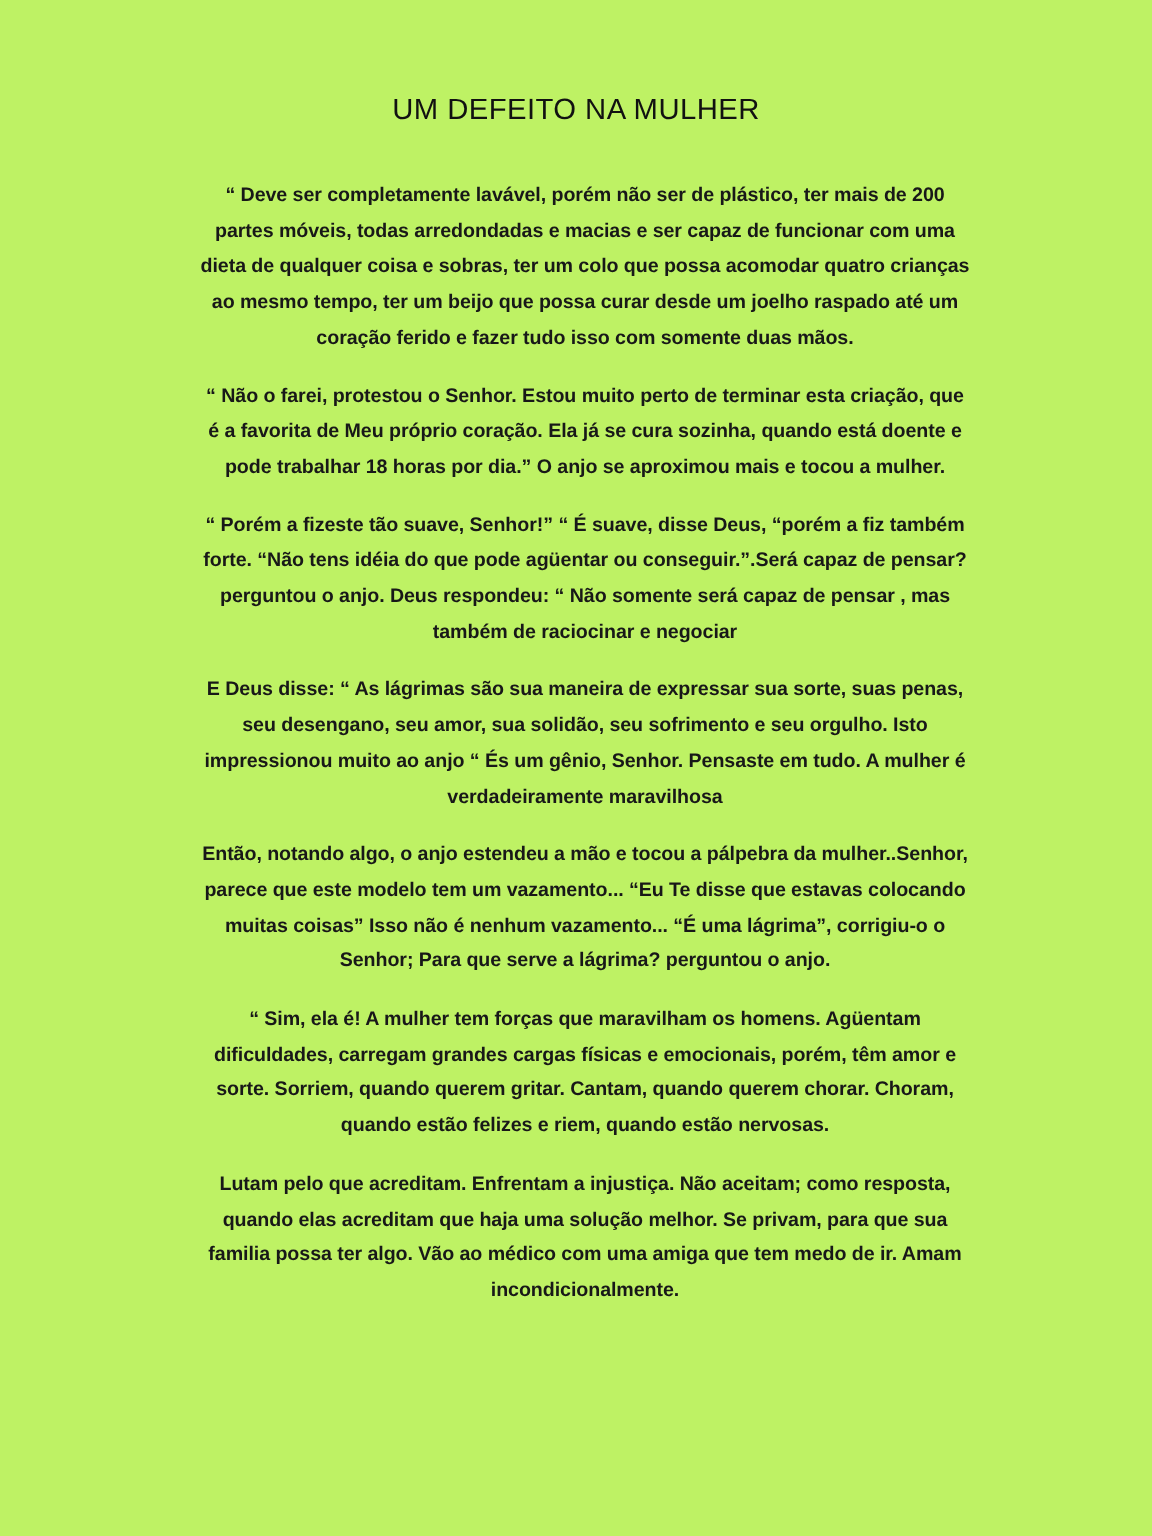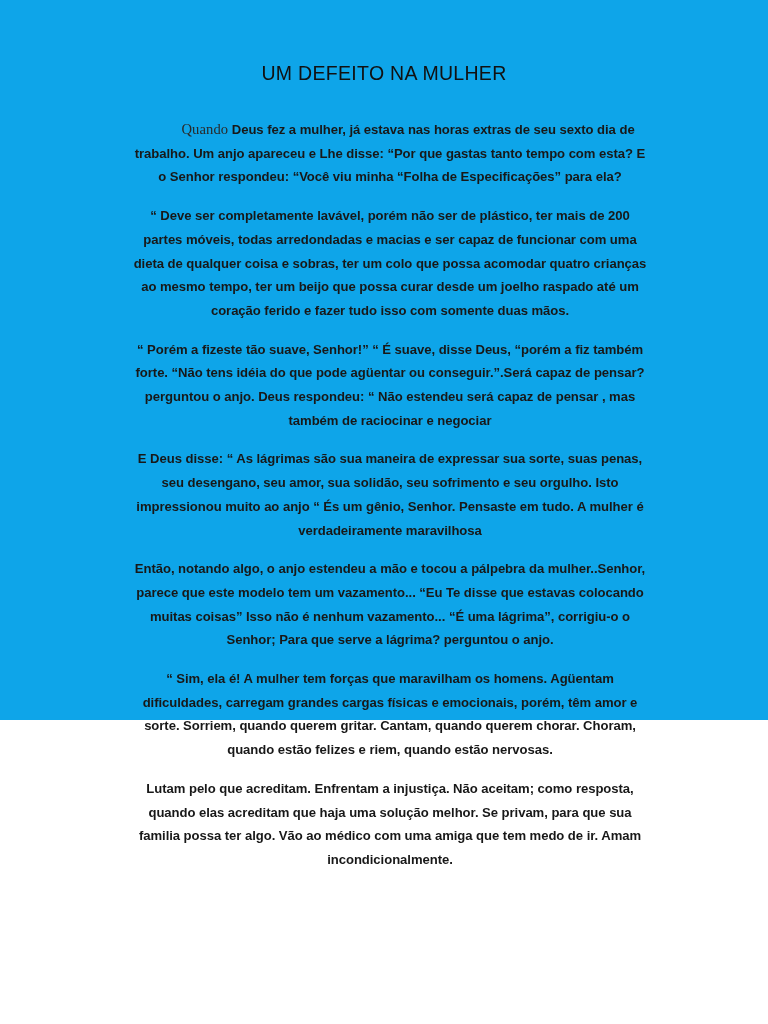--- a/index.html
+++ b/index.html
@@ -13,22 +13,22 @@
     height: 1024px;
     overflow: hidden;
     font-family: "Liberation Sans", sans-serif;
     color: #171717;
     -webkit-font-smoothing: antialiased;
   }
 
   .page {
     position: relative;
     width: 768px;
-    height: 720px;
-    background: #0ea5e9;
+    height: 1024px;
+    background: #bef264;
     box-sizing: border-box;
   }
 
   .doc-title {
     position: absolute;
     top: 49px;
     left: 0;
     width: 768px;
     text-align: center;
     font-family: "Liberation Sans", sans-serif;
@@ -77,27 +77,27 @@
 </style>
 </head>
 <body>
 
 <div class="page">
 
   <h1 class="doc-title">UM DEFEITO NA MULHER</h1>
 
   <div class="body-block">
 
-    <p class="para para-first"><span class="dropword">Quando</span><span> Deus fez a mulher, já estava nas horas extras de seu sexto dia de trabalho. Um anjo apareceu e Lhe disse: “Por que gastas tanto tempo com esta? E o Senhor respondeu: “Você viu minha “Folha de Especificações” para ela?</span></p>
 
     <p class="para">“ Deve ser completamente lavável, porém não ser de plástico, ter mais de 200 partes móveis, todas arredondadas e macias e ser capaz de funcionar com uma dieta de qualquer coisa e sobras, ter um colo que possa acomodar quatro crianças ao mesmo tempo, ter um beijo que possa curar desde um joelho raspado até um coração ferido e fazer tudo isso com somente duas mãos.</p>
 
 
+    <p class="para">“ Não o farei, protestou o Senhor. Estou muito perto de terminar esta criação, que é a favorita de Meu próprio coração. Ela já se cura sozinha, quando está doente e pode trabalhar 18 horas por dia.” O anjo se aproximou mais e tocou a mulher.</p>
 
-    <p class="para">“ Porém a fizeste tão suave, Senhor!” “ É suave, disse Deus, “porém a fiz também forte. “Não tens idéia do que pode agüentar ou conseguir.”.Será capaz de pensar? perguntou o anjo. Deus respondeu: “ Não estendeu será capaz de pensar , mas também de raciocinar e negociar</p>
+    <p class="para">“ Porém a fizeste tão suave, Senhor!” “ É suave, disse Deus, “porém a fiz também forte. “Não tens idéia do que pode agüentar ou conseguir.”.Será capaz de pensar? perguntou o anjo. Deus respondeu: “ Não somente será capaz de pensar , mas também de raciocinar e negociar</p>
 
     <p class="para">E Deus disse: “ As lágrimas são sua maneira de expressar sua sorte, suas penas, seu desengano, seu amor, sua solidão, seu sofrimento e seu orgulho. Isto impressionou muito ao anjo “ És um gênio, Senhor. Pensaste em tudo. A mulher é verdadeiramente maravilhosa</p>
 
     <p class="para">Então, notando algo, o anjo estendeu a mão e tocou a pálpebra da mulher..Senhor, parece que este modelo tem um vazamento... “Eu Te disse que estavas colocando muitas coisas” Isso não é nenhum vazamento... “É uma lágrima”, corrigiu-o o Senhor; Para que serve a lágrima?  perguntou o anjo.</p>
 
     <p class="para">“ Sim, ela é! A mulher tem forças que maravilham os homens. Agüentam dificuldades, carregam grandes cargas físicas e emocionais, porém, têm amor e sorte. Sorriem, quando querem gritar. Cantam, quando querem chorar. Choram, quando estão felizes e riem, quando estão nervosas.</p>
 
     <p class="para">Lutam pelo que acreditam. Enfrentam a injustiça. Não aceitam; como resposta, quando elas acreditam que haja uma solução melhor. Se privam, para que sua familia possa ter algo. Vão ao médico com uma amiga que tem medo de ir. Amam incondicionalmente.</p>
 
   </div>

